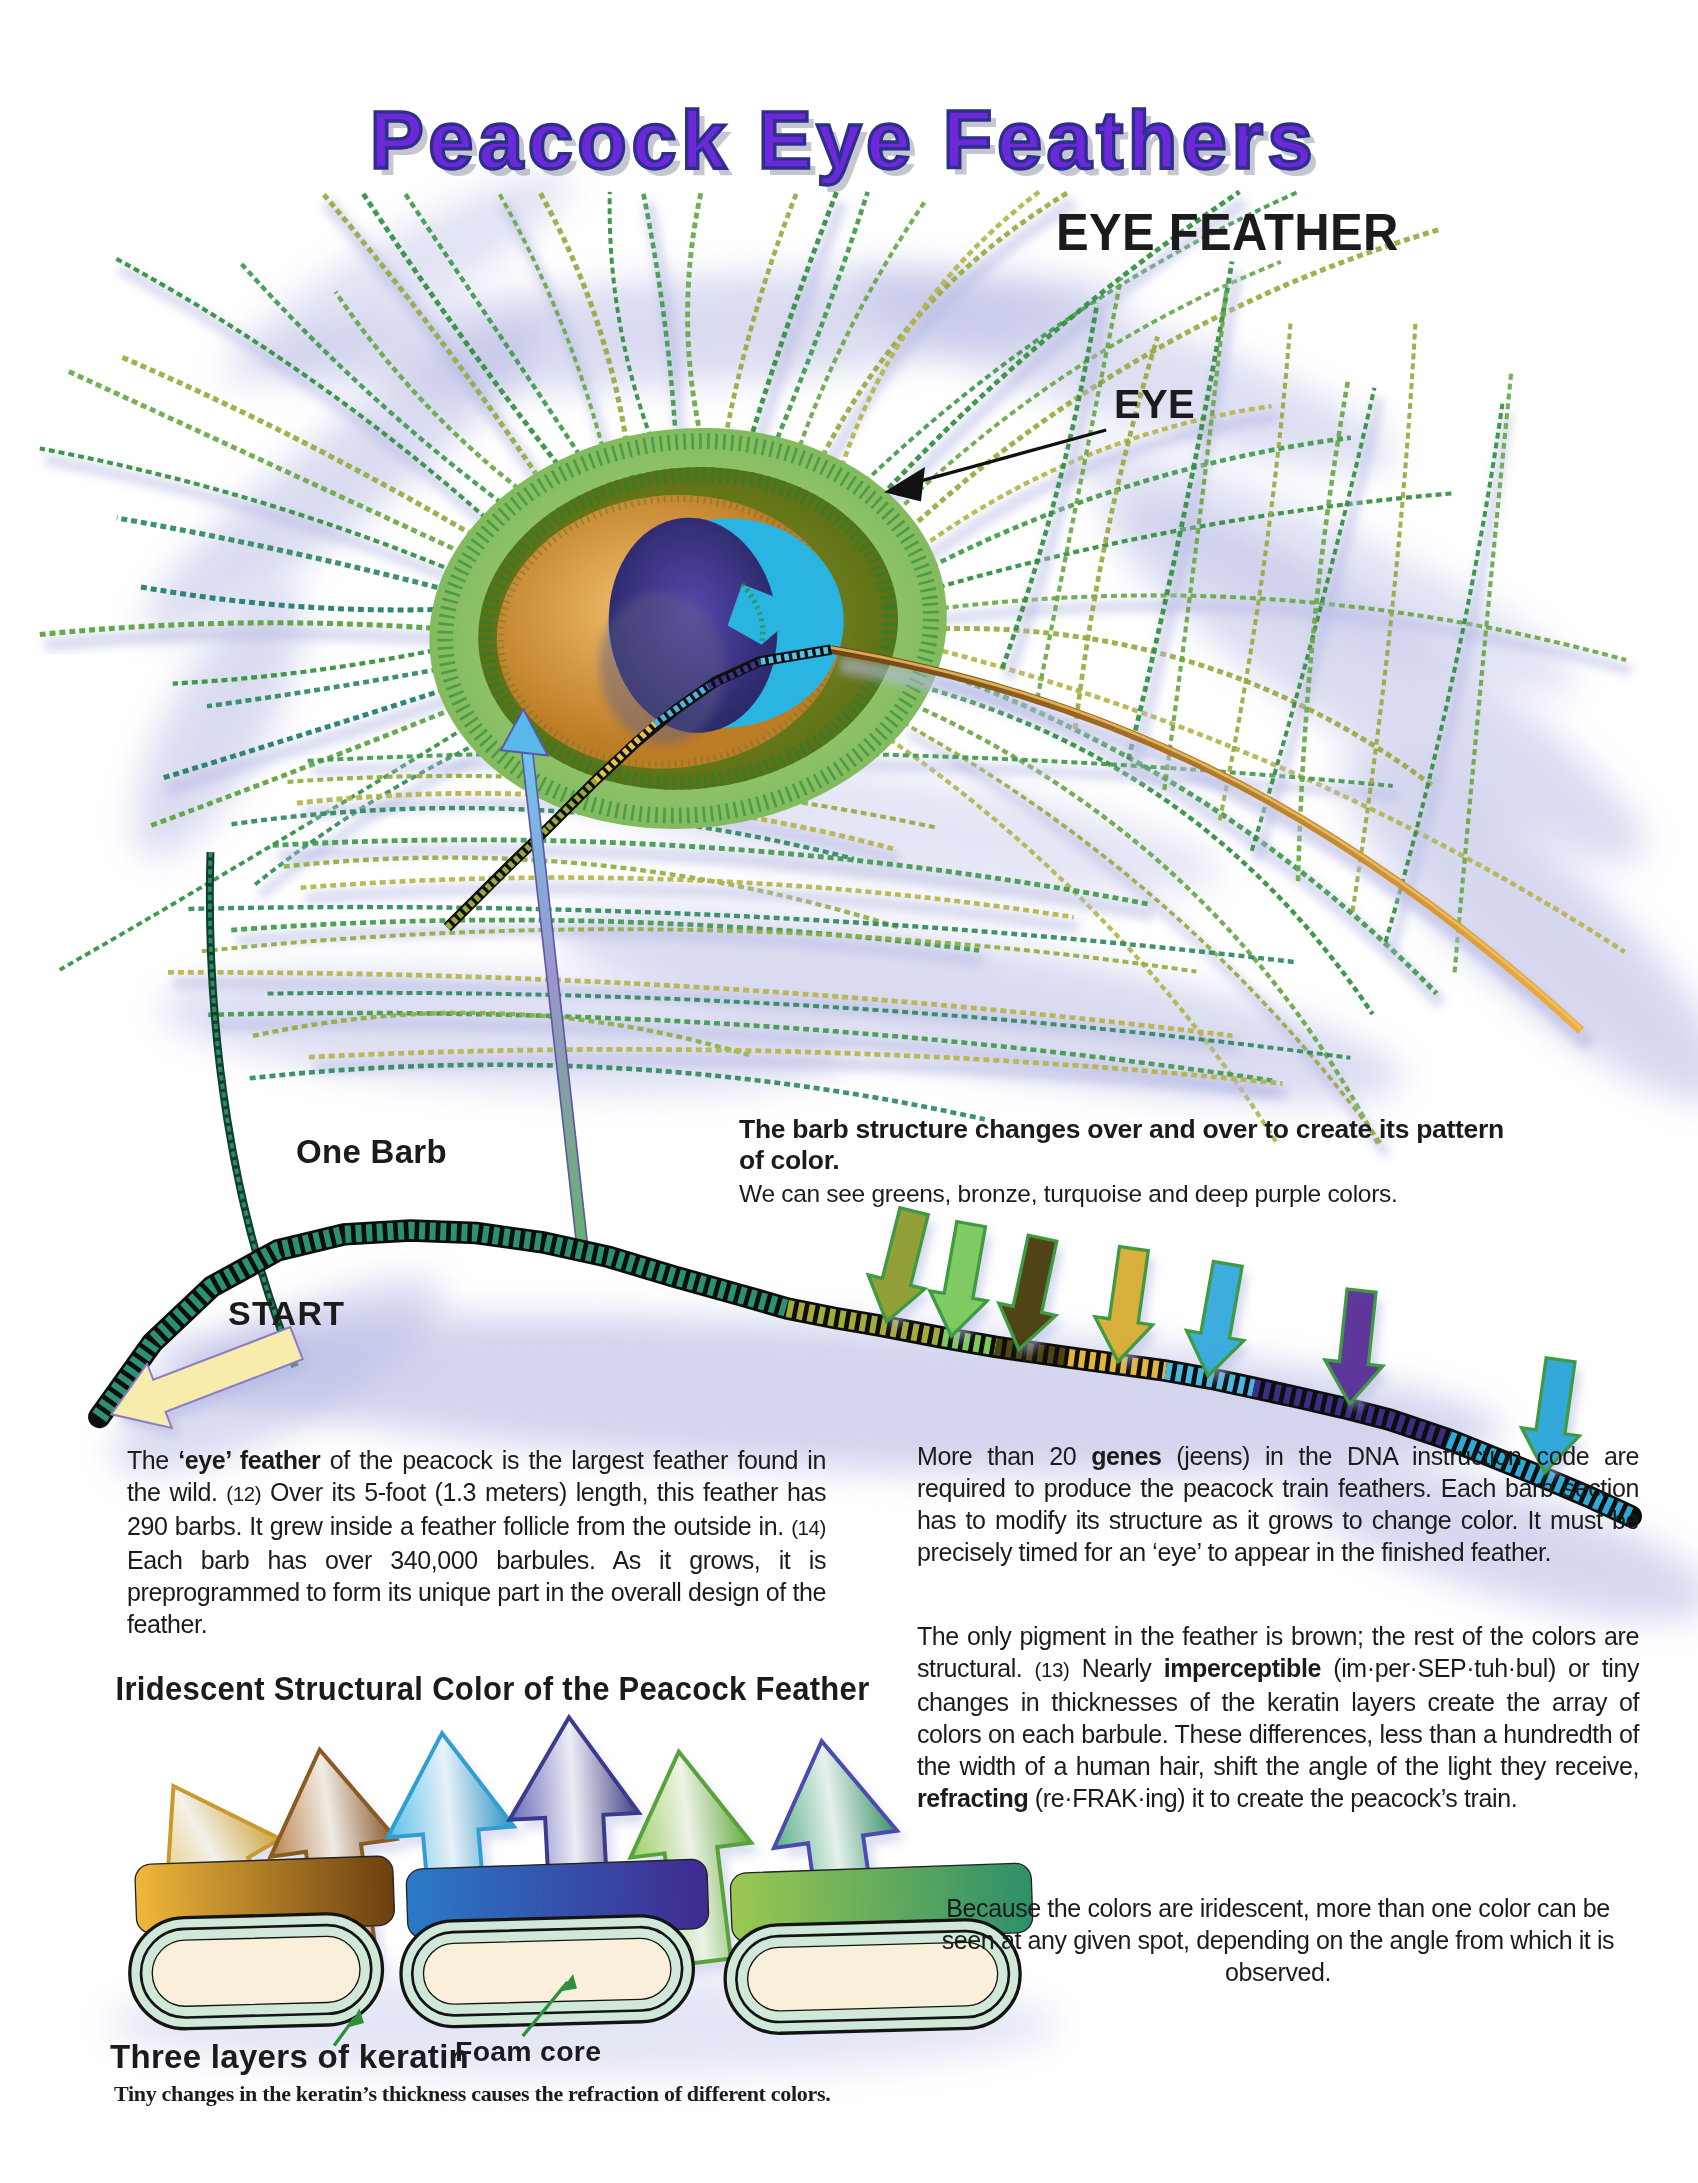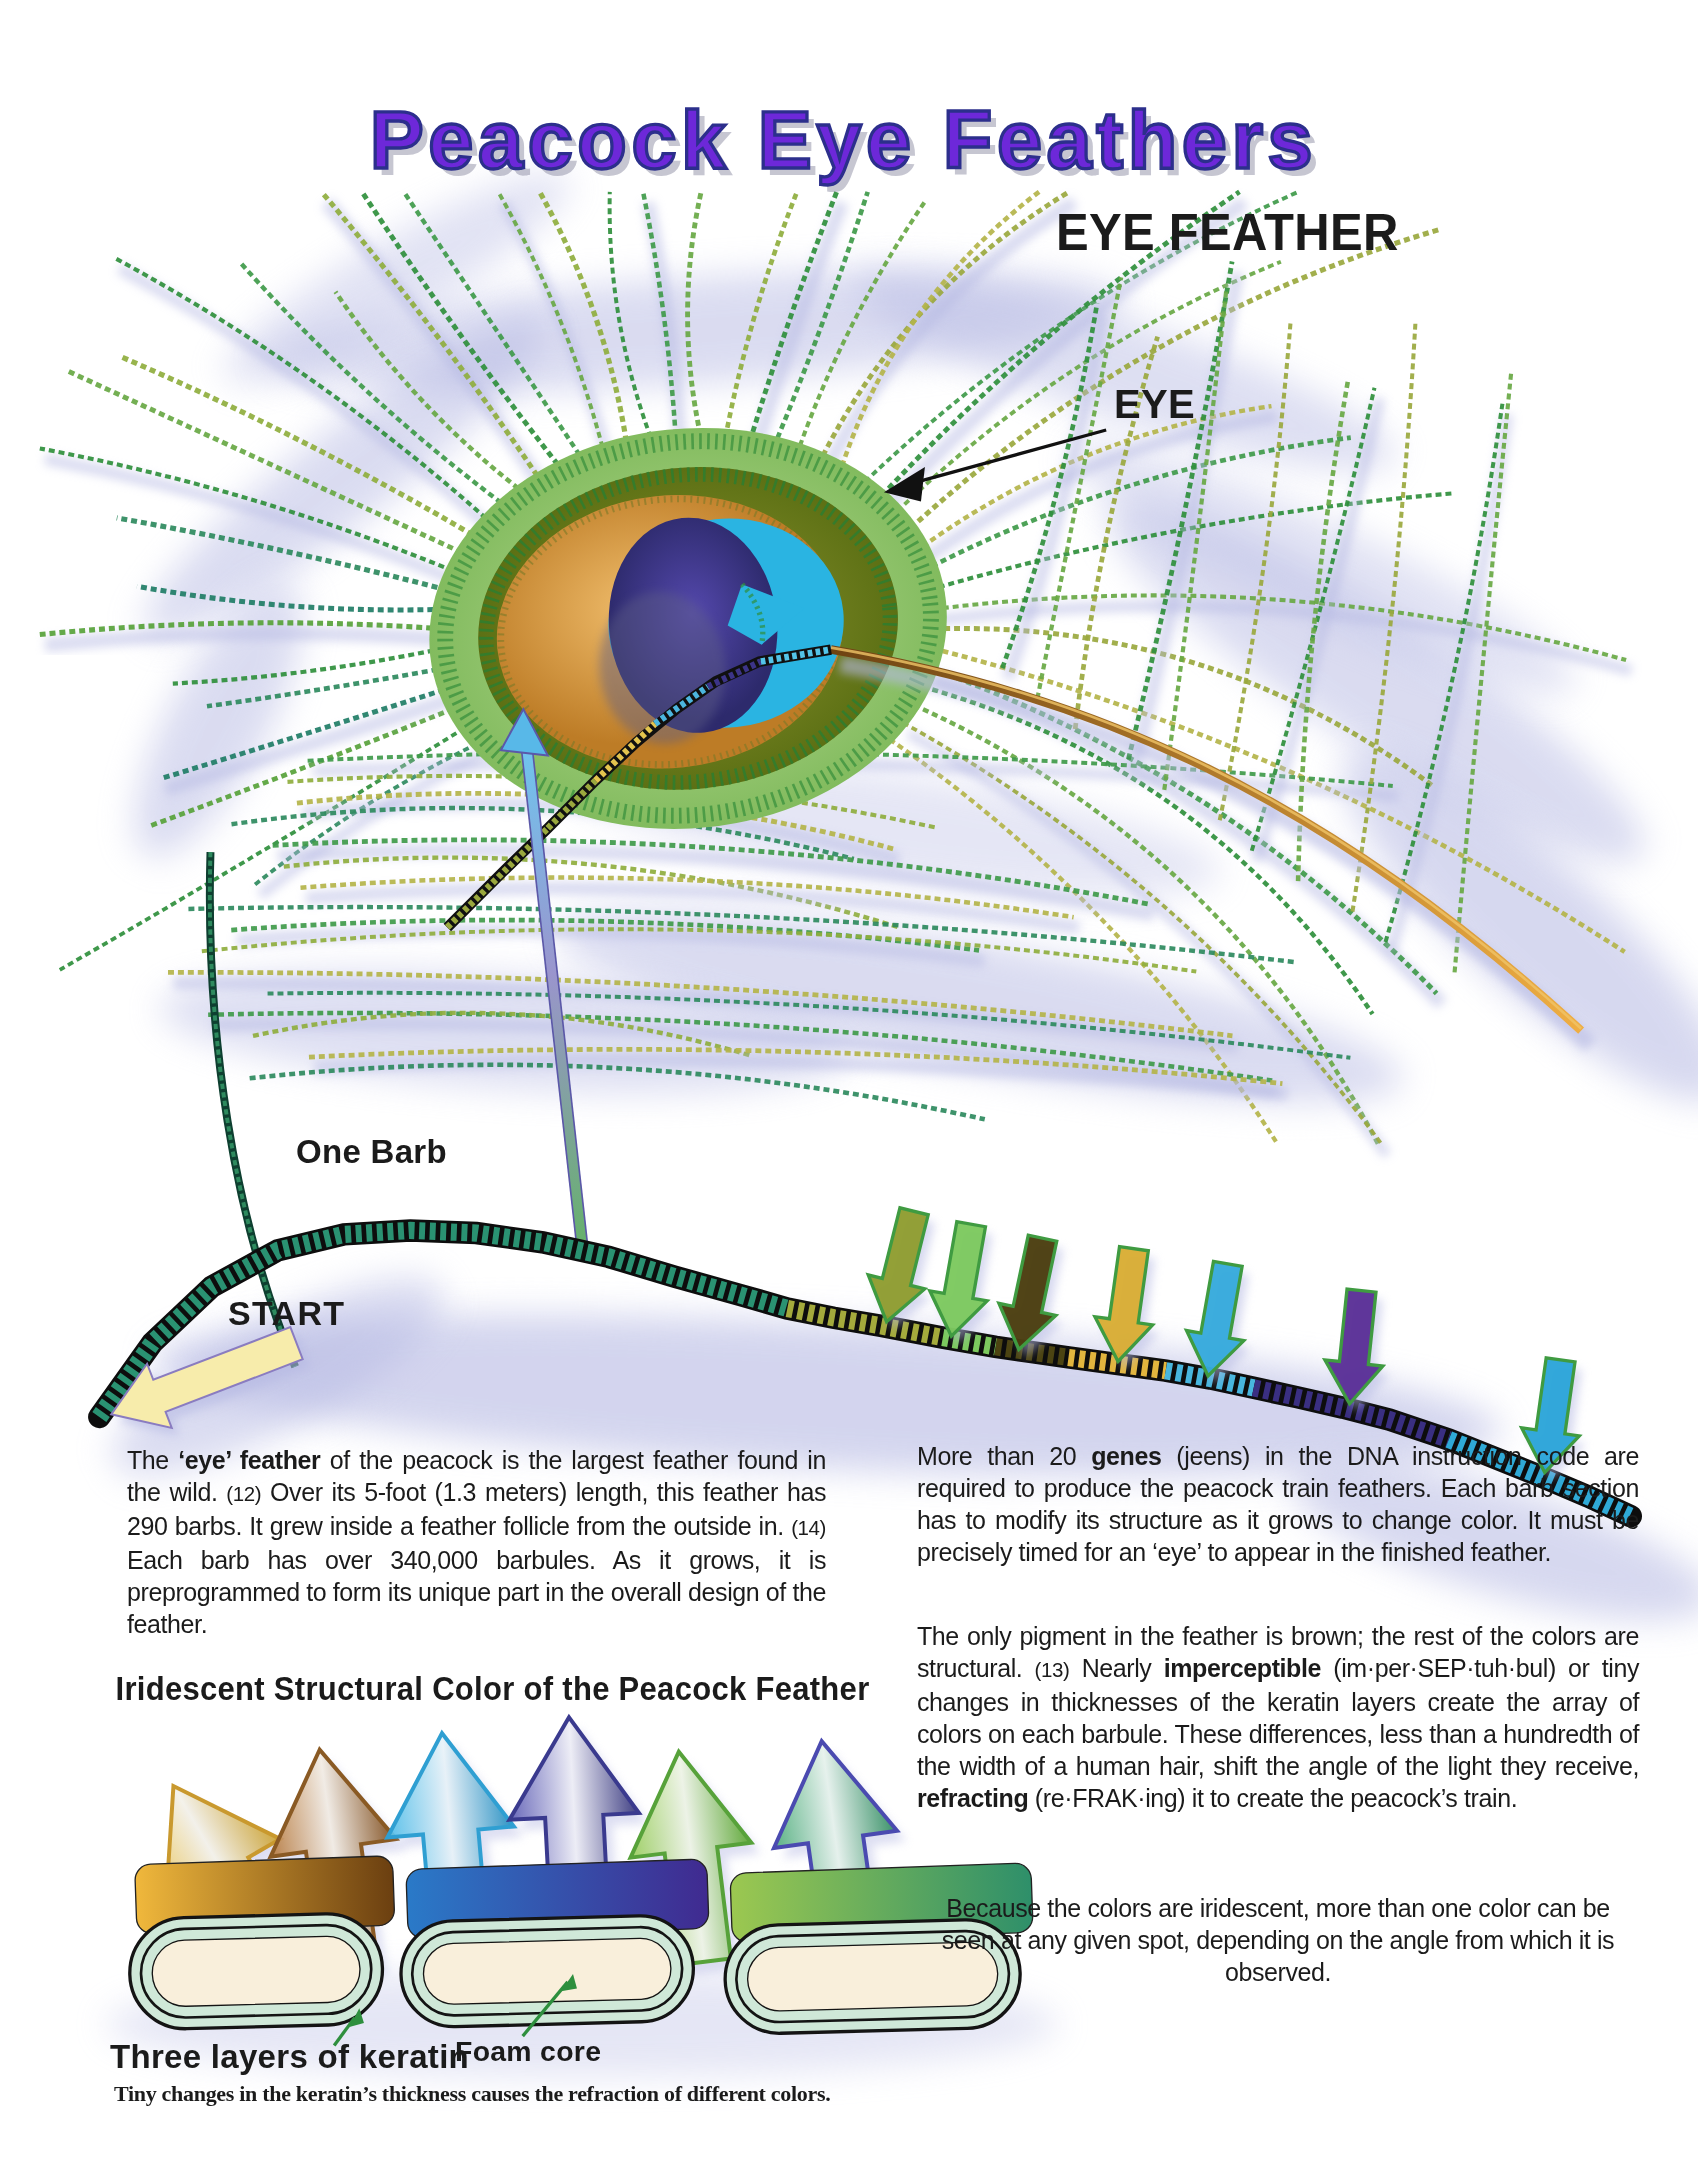--- a/index.html
+++ b/index.html
@@ -334,20 +334,24 @@
         <polygon points="866,2984 848,3010 872,3006" fill="#2e8f3e"></polygon>
       </g>
     </svg>
 
   <div class="t title">Peacock Eye Feathers</div>
 
   <div class="t fun eyefeather">EYE FEATHER</div>
   <div class="t fun eyelbl">EYE</div>
   <div class="t fun onebarb">One Barb</div>
 
+  <div class="t barbcap">
+    <div class="l1">The barb structure changes over and over to create its pattern of color.</div>
+    <div class="l2">We can see greens, bronze, turquoise and deep purple colors.</div>
+  </div>
 
   <div class="t fun startlbl">START</div>
 
   <div class="t para growp">
     
   </div>
 
   <div class="t para leftcol">
     <span>The </span><span class="b">‘eye’ feather</span><span> of the peacock is the largest feather found in the wild. </span><span class="ref">(12)</span><span> Over its 5-foot (1.3 meters) length, this feather has 290 barbs. It grew inside a feather follicle from the outside in. </span><span class="ref">(14)</span><span> Each barb has over 340,000 barbules. As it grows, it is preprogrammed to form its unique part in the overall design of the feather.</span>
   </div>

